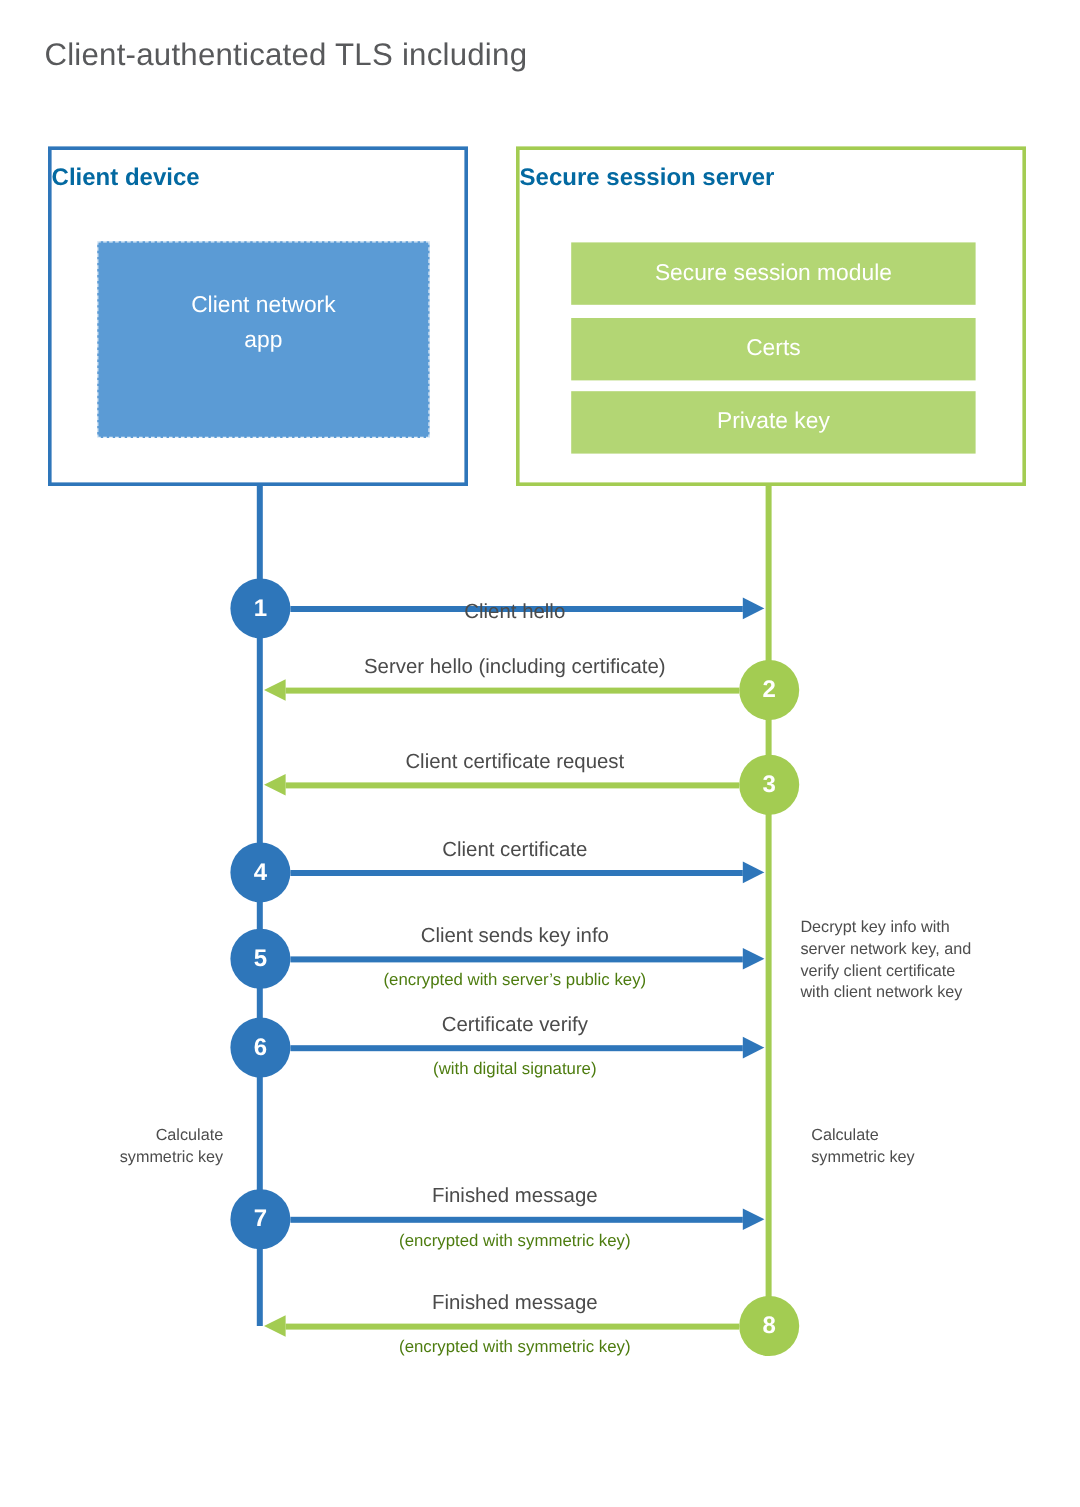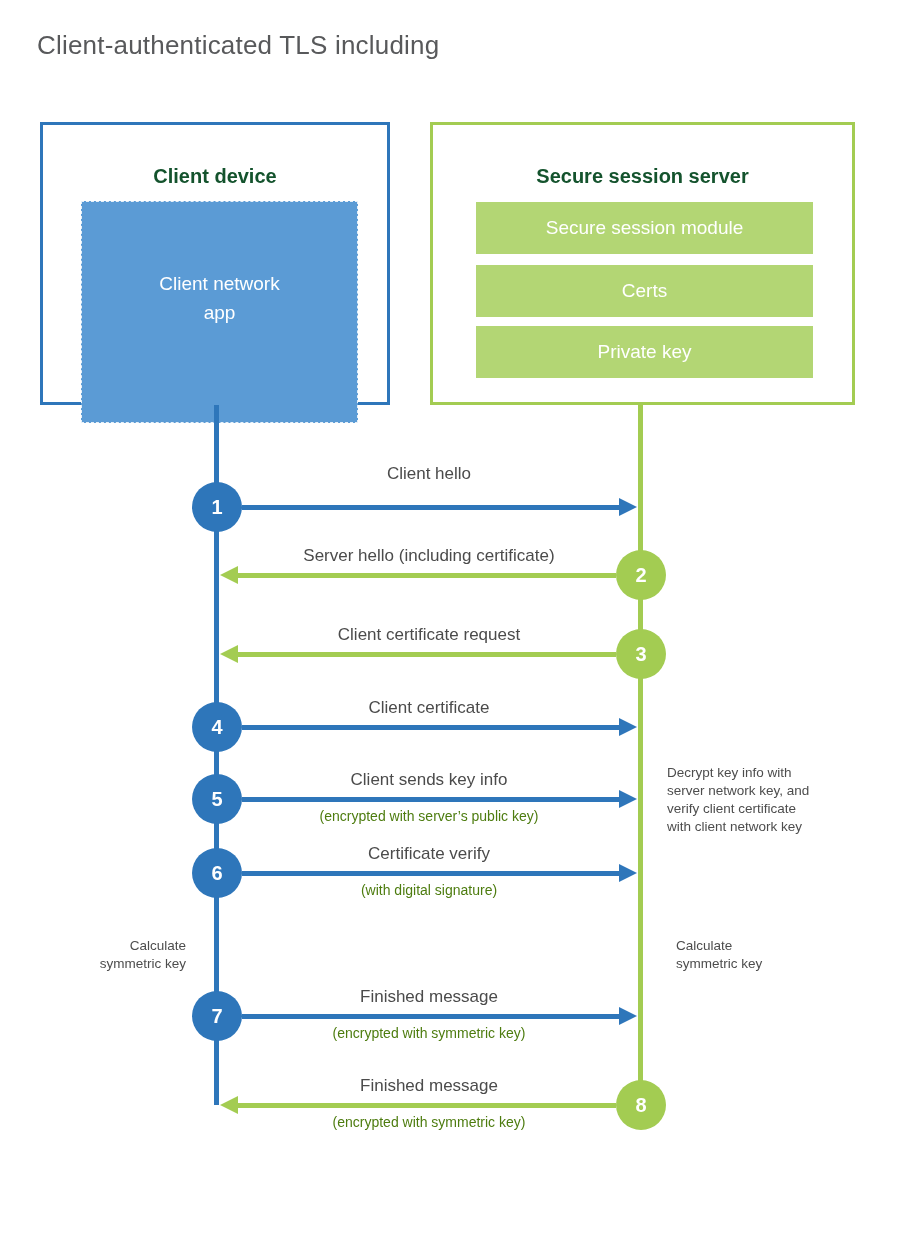--- a/index.html
+++ b/index.html
@@ -12,25 +12,25 @@
   }
   .title{
     position:absolute;left:37px;top:30px;
     font-size:26px;font-weight:300;color:#58595b;letter-spacing:.2px;
   }
   
   .actor-box{position:absolute;top:122px;height:283px;background:#ffffff;box-sizing:border-box;}
   .client-box{left:40px;width:350px;border:3px solid #2e76ba;}
   .server-box{left:430px;width:425px;border:3px solid #a3cc52;}
   .actor-title{
-    text-align:center;margin-top:40px;
-    font-size:20px;font-weight:bold;color:#14532d;
+    text-align:left;margin-top:12px;
+    font-size:20px;font-weight:bold;color:#0369a1;
   }
   .app-box{
-    position:absolute;left:38px;top:76px;width:277px;height:222px;
+    position:absolute;left:38px;top:76px;width:277px;height:164px;
     background:#5b9bd5;border:1px dashed rgba(255,255,255,.85);
     display:flex;flex-direction:column;justify-content:center;align-items:center;
     box-sizing:border-box;padding-bottom:28px;
     color:#ffffff;font-size:19px;line-height:29px;
   }
   .module-bar{
     position:absolute;left:43px;width:337px;height:52px;
     background:#b3d674;color:#ffffff;font-size:19px;
     display:flex;align-items:center;justify-content:center;
   }
@@ -83,21 +83,21 @@
   </div>
 
   <div class="lifeline blue"></div>
   <div class="lifeline green"></div>
 
   <div class="arrow-line blue" style="left:242px;top:504.5px;width:377px;"></div>
   <div class="head right blue" style="left:619px;top:498px;"></div>
   <div class="circle blue" style="top:482px;">
       <span>1</span>
     </div>
-  <div class="msg" style="top:464px;">Client hello</div>
+  <div class="msg" style="top:500px;">Client hello</div>
 
   <div class="arrow-line green" style="left:238px;top:572.5px;width:378px;"></div>
   <div class="head left green" style="left:220px;top:566px;"></div>
   <div class="circle green" style="top:550px;">
       <span>2</span>
     </div>
   <div class="msg" style="top:546px;">Server hello (including certificate)</div>
 
   <div class="arrow-line green" style="left:238px;top:651.5px;width:378px;"></div>
   <div class="head left green" style="left:220px;top:645px;"></div>

